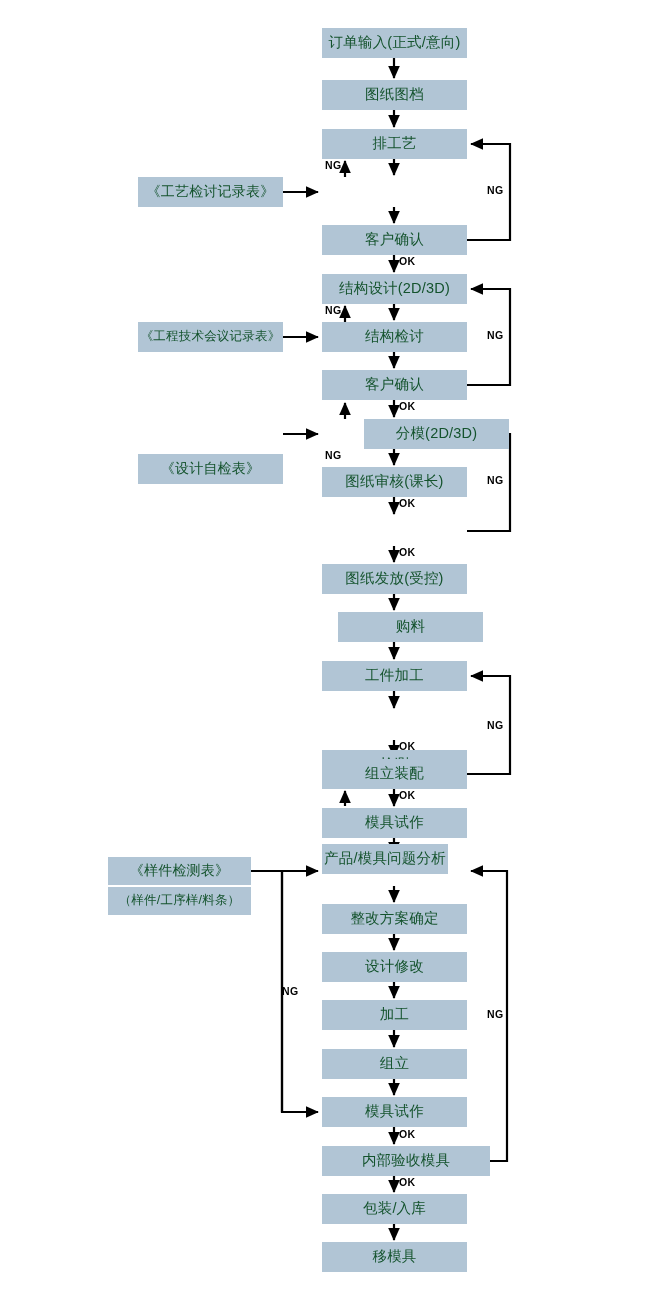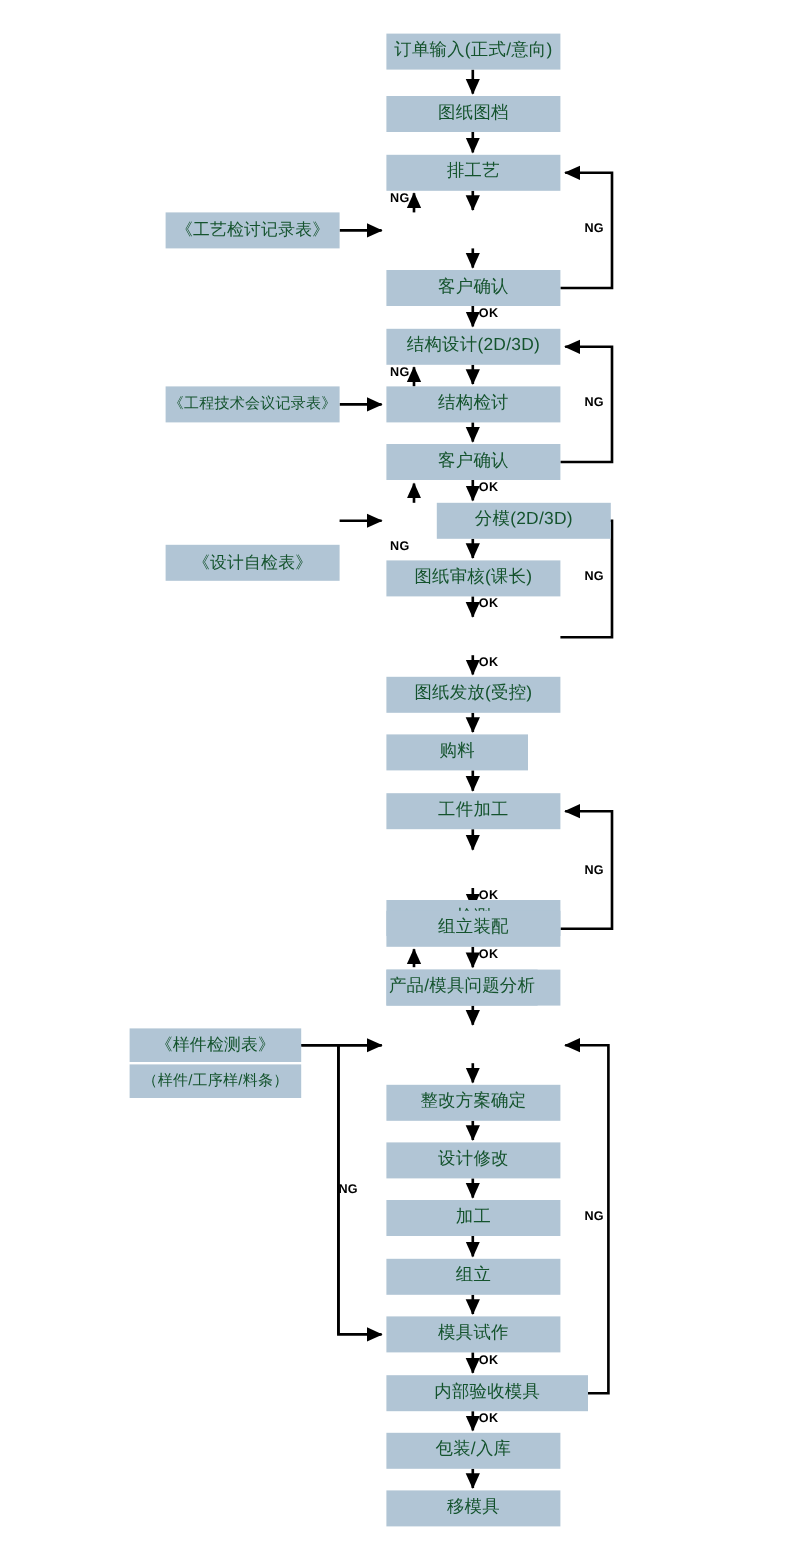--- a/index.html
+++ b/index.html
@@ -119,26 +119,26 @@
   <div class="node" style="left:322px;top:28px;width:145px;height:30px;">订单输入(正式/意向)</div>
   <div class="node" style="left:322px;top:80px;width:145px;height:30px;">图纸图档</div>
   <div class="node" style="left:322px;top:129px;width:145px;height:30px;">排工艺</div>
   <div class="node" style="left:322px;top:225px;width:145px;height:30px;">客户确认</div>
   <div class="node" style="left:322px;top:274px;width:145px;height:30px;">结构设计(2D/3D)</div>
   <div class="node" style="left:322px;top:322px;width:145px;height:30px;">结构检讨</div>
   <div class="node" style="left:322px;top:370px;width:145px;height:30px;">客户确认</div>
   <div class="node" style="left:322px;top:419px;width:145px;height:30px;margin-left:42px;">分模(2D/3D)</div>
   <div class="node" style="left:322px;top:467px;width:145px;height:30px;">图纸审核(课长)</div>
   <div class="node" style="left:322px;top:564px;width:145px;height:30px;">图纸发放(受控)</div>
-  <div class="node" style="left:322px;top:612px;width:118px;height:30px;">购料</div>
+  <div class="node" style="left:338px;top:612px;width:145px;height:30px;">购料</div>
   <div class="node" style="left:322px;top:661px;width:145px;height:30px;">工件加工</div>
   <div class="node" style="left:322px;top:750px;width:145px;height:30px;">检测</div>
   <div class="node" style="left:322px;top:759px;width:145px;height:30px;">组立装配</div>
   <div class="node" style="left:322px;top:808px;width:145px;height:30px;">模具试作</div>
-  <div class="node" style="left:322px;top:808px;width:126px;height:30px;">产品/模具问题分析</div>
+  <div class="node" style="left:322px;top:844px;width:126px;height:30px;">产品/模具问题分析</div>
   <div class="node" style="left:322px;top:904px;width:145px;height:30px;">整改方案确定</div>
   <div class="node" style="left:322px;top:952px;width:145px;height:30px;">设计修改</div>
   <div class="node" style="left:322px;top:1000px;width:145px;height:30px;">加工</div>
   <div class="node" style="left:322px;top:1049px;width:145px;height:30px;">组立</div>
   <div class="node" style="left:322px;top:1097px;width:145px;height:30px;">模具试作</div>
   <div class="node" style="left:322px;top:1146px;width:168px;height:30px;">内部验收模具</div>
   <div class="node" style="left:322px;top:1194px;width:145px;height:30px;">包装/入库</div>
   <div class="node" style="left:322px;top:1242px;width:145px;height:30px;">移模具</div>
 
   <div class="node doc" style="left:138px;top:177px;width:145px;height:30px;">《工艺检讨记录表》</div>

